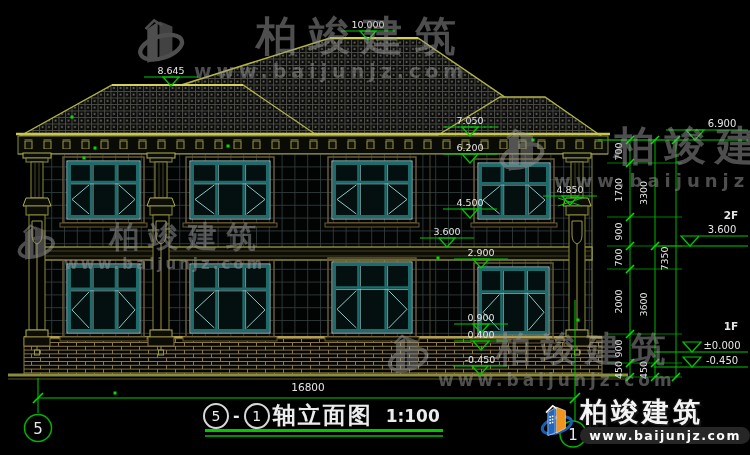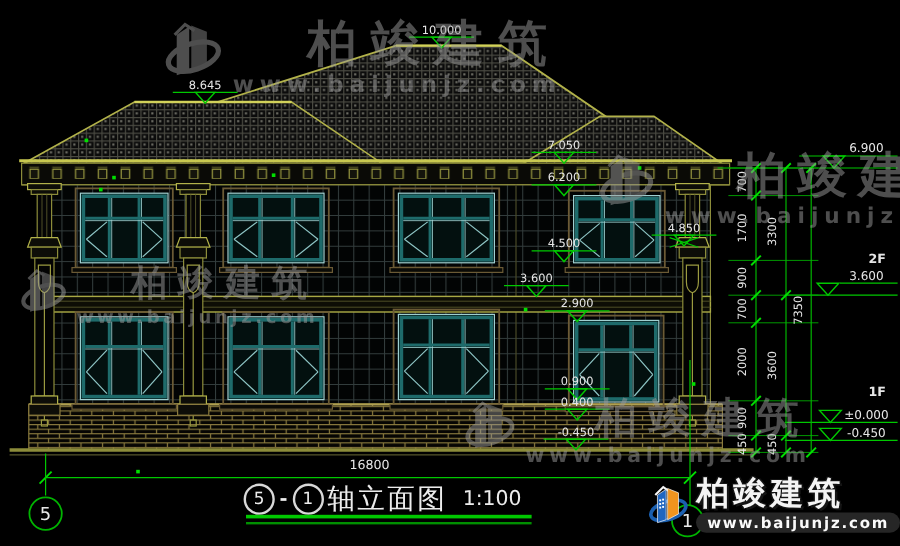--- a/index.html
+++ b/index.html
@@ -14,22 +14,22 @@
   #wm1{left:136px;top:16px;}   #wm1 .wmbrand{font-size:41px;letter-spacing:12px;} #wm1 .wmurl{font-size:19px;letter-spacing:5px;margin-top:2px;}
   #wm2{left:498px;top:126px;}  #wm2 .wmbrand{font-size:41px;letter-spacing:10px;} #wm2 .wmurl{font-size:18px;letter-spacing:5px;margin-top:2px;}
   #wm3{left:16px;top:222px;}   #wm3 .wmbrand{font-size:30px;letter-spacing:9px;}  #wm3 .wmurl{font-size:15px;letter-spacing:3px;margin-top:2px;}
   #wm4{left:386px;top:332px;}  #wm4 .wmbrand{font-size:35px;letter-spacing:10px;} #wm4 .wmurl{font-size:17px;letter-spacing:4px;margin-top:2px;}
   .wmicon{flex:0 0 auto;}
   #titlebar{position:absolute;left:203px;top:400px;z-index:4;display:flex;align-items:center;
             gap:3px;color:#ececec;}
   .tcirc{display:inline-flex;align-items:center;justify-content:center;width:22px;height:22px;
          border:2px solid #d8d8d8;border-radius:50%;font-size:14px;color:#ececec;}
   .tdash{font-size:16px;font-weight:bold;margin:0 1px;}
-  .tname{font-size:23px;font-weight:normal;letter-spacing:2px;}
-  .tscale{font-size:17px;font-weight:normal;margin-left:10px;}
+  .tname{font-size:23px;font-weight:bold;letter-spacing:2px;}
+  .tscale{font-size:17px;font-weight:bold;margin-left:10px;}
   .tline1{position:absolute;left:205px;top:429px;width:238px;height:3px;background:#00c800;z-index:4;}
   .tline2{position:absolute;left:205px;top:435px;width:238px;height:2px;background:#008f00;z-index:4;}
   #logo{position:absolute;left:540px;top:387px;width:210px;height:68px;z-index:5;display:flex;
         align-items:center;gap:4px;}
   .logo-text{display:flex;flex-direction:column;align-items:flex-start;}
   .logo-brand{font-size:27px;font-weight:900;letter-spacing:4px;color:#f4f4f4;line-height:1.05;
       text-shadow:2px 2px 0 #141414,-1px -1px 0 #141414,1px -1px 0 #141414,-1px 1px 0 #141414;}
   .logo-url{margin-top:1px;background:#262626;border-radius:9px;padding:1px 9px;font-size:12.5px;
       font-weight:bold;letter-spacing:1.5px;color:#fafafa;}
 </style>

